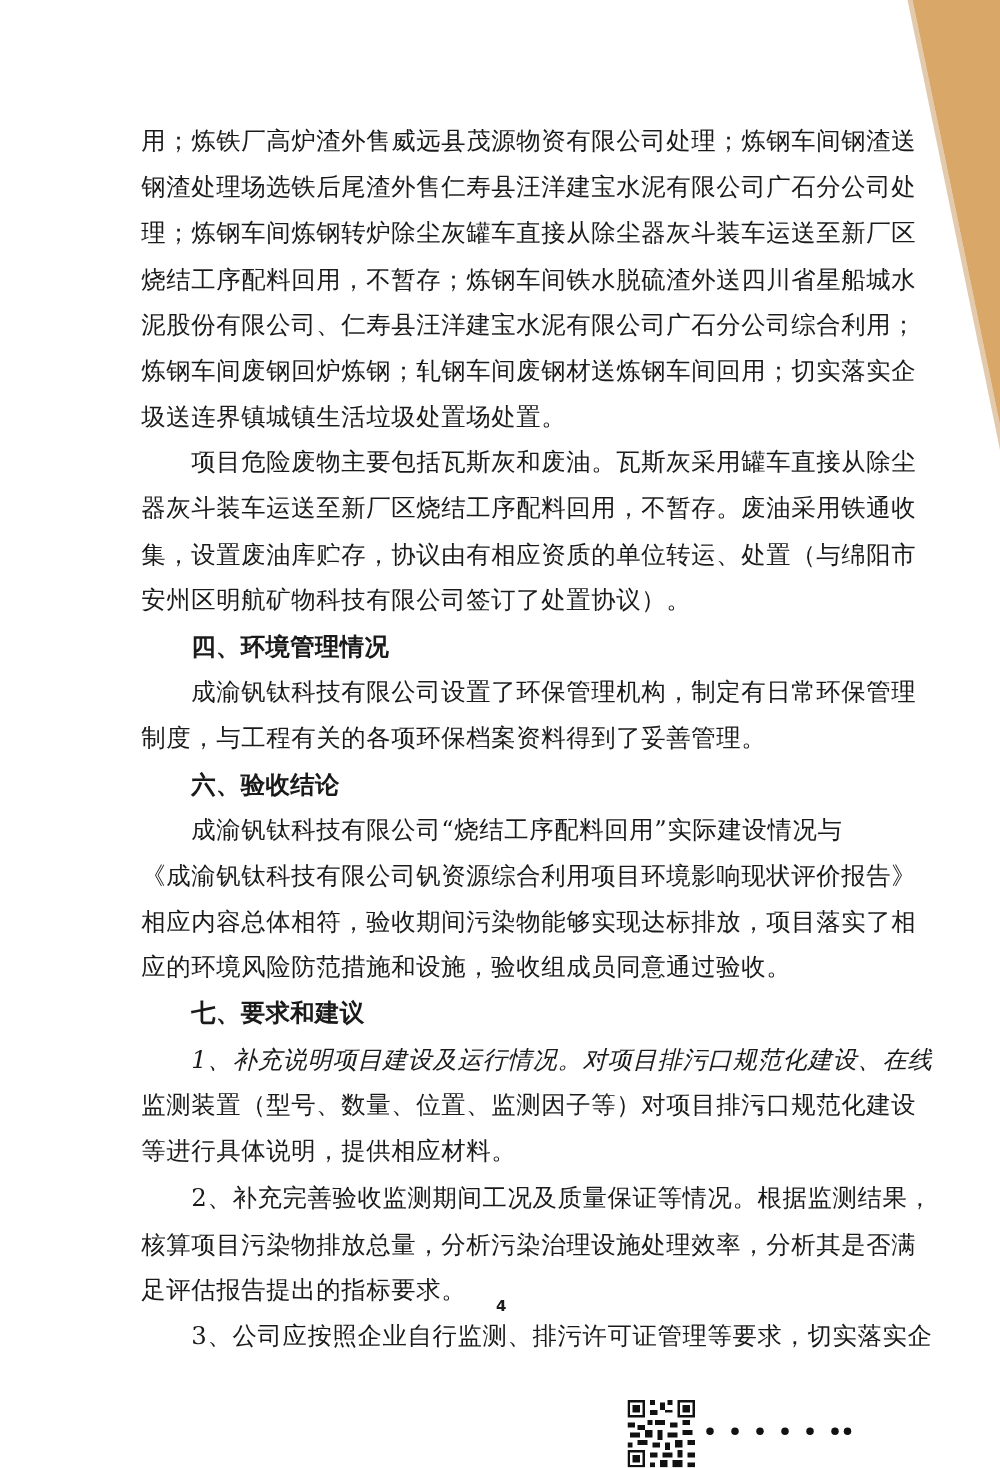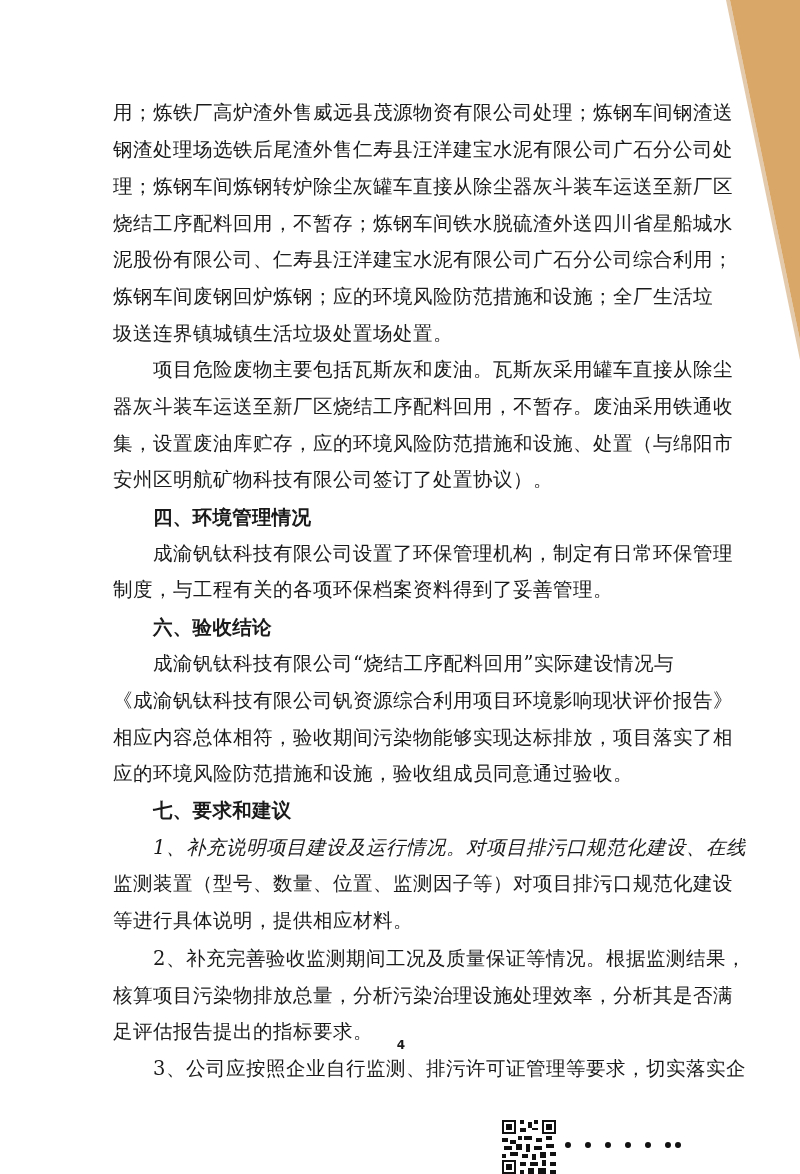--- a/index.html
+++ b/index.html
@@ -44,29 +44,29 @@
   <polygon points="40,0 110,0 110,340" fill="#d9a868"></polygon>
   <polygon points="40,0 110,340 110,360 36,0" fill="#c9955a" opacity="0.5"></polygon>
 </svg>
 
 <div class="page" id="page">
     <div class="line just" style="top: 100px;">用；炼铁厂高炉渣外售威远县茂源物资有限公司处理；炼钢车间钢渣送</div>
     <div class="line just" style="top: 137px;">钢渣处理场选铁后尾渣外售仁寿县汪洋建宝水泥有限公司广石分公司处</div>
     <div class="line just" style="top: 174px;">理；炼钢车间炼钢转炉除尘灰罐车直接从除尘器灰斗装车运送至新厂区</div>
     <div class="line just" style="top: 211px;">烧结工序配料回用，不暂存；炼钢车间铁水脱硫渣外送四川省星船城水</div>
     <div class="line just" style="top: 247px;">泥股份有限公司、仁寿县汪洋建宝水泥有限公司广石分公司综合利用；</div>
-    <div class="line just" style="top: 284px;">炼钢车间废钢回炉炼钢；应的环境风险防范措施和设施；全厂生活垃</div>
+    <div class="line just" style="top: 284px;">炼钢车间废钢回炉炼钢；轧钢车间废钢材送炼钢车间回用；切实落实企</div>
     <div class="line" style="top: 321px;">圾送连界镇城镇生活垃圾处置场处置。</div>
     <div class="line indent just" style="top: 357px;">项目危险废物主要包括瓦斯灰和废油。瓦斯灰采用罐车直接从除尘</div>
     <div class="line just" style="top: 394px;">器灰斗装车运送至新厂区烧结工序配料回用，不暂存。废油采用铁通收</div>
-    <div class="line just" style="top: 431px;">集，设置废油库贮存，应的环境风险防范措施和设施、处置（与绵阳市</div>
+    <div class="line just" style="top: 431px;">集，设置废油库贮存，协议由有相应资质的单位转运、处置（与绵阳市</div>
     <div class="line" style="top: 467px;">安州区明航矿物科技有限公司签订了处置协议）。</div>
     <div class="line indent heading" style="top: 505px;">四、环境管理情况</div>
     <div class="line indent just" style="top: 541px;">成渝钒钛科技有限公司设置了环保管理机构，制定有日常环保管理</div>
-    <div class="line" style="top: 578px; font-family: Liberation Mono, monospace;">制度，与工程有关的各项环保档案资料得到了妥善管理。</div>
+    <div class="line" style="top: 578px;">制度，与工程有关的各项环保档案资料得到了妥善管理。</div>
     <div class="line indent heading" style="top: 615px;">六、验收结论</div>
     <div class="line indent just" style="top: 651px;">成渝钒钛科技有限公司“烧结工序配料回用”实际建设情况与</div>
     <div class="line just" style="top: 688px;">《成渝钒钛科技有限公司钒资源综合利用项目环境影响现状评价报告》</div>
     <div class="line just" style="top: 725px;">相应内容总体相符，验收期间污染物能够实现达标排放，项目落实了相</div>
     <div class="line" style="top: 761px;">应的环境风险防范措施和设施，验收组成员同意通过验收。</div>
     <div class="line indent heading" style="top: 798px;">七、要求和建议</div>
     <div class="line indent just" style="top: 835px; font-style: italic;">1、补充说明项目建设及运行情况。对项目排污口规范化建设、在线</div>
     <div class="line just" style="top: 871px;">监测装置（型号、数量、位置、监测因子等）对项目排污口规范化建设</div>
     <div class="line" style="top: 908px;">等进行具体说明，提供相应材料。</div>
     <div class="line indent just" style="top: 946px;">2、补充完善验收监测期间工况及质量保证等情况。根据监测结果，</div>

